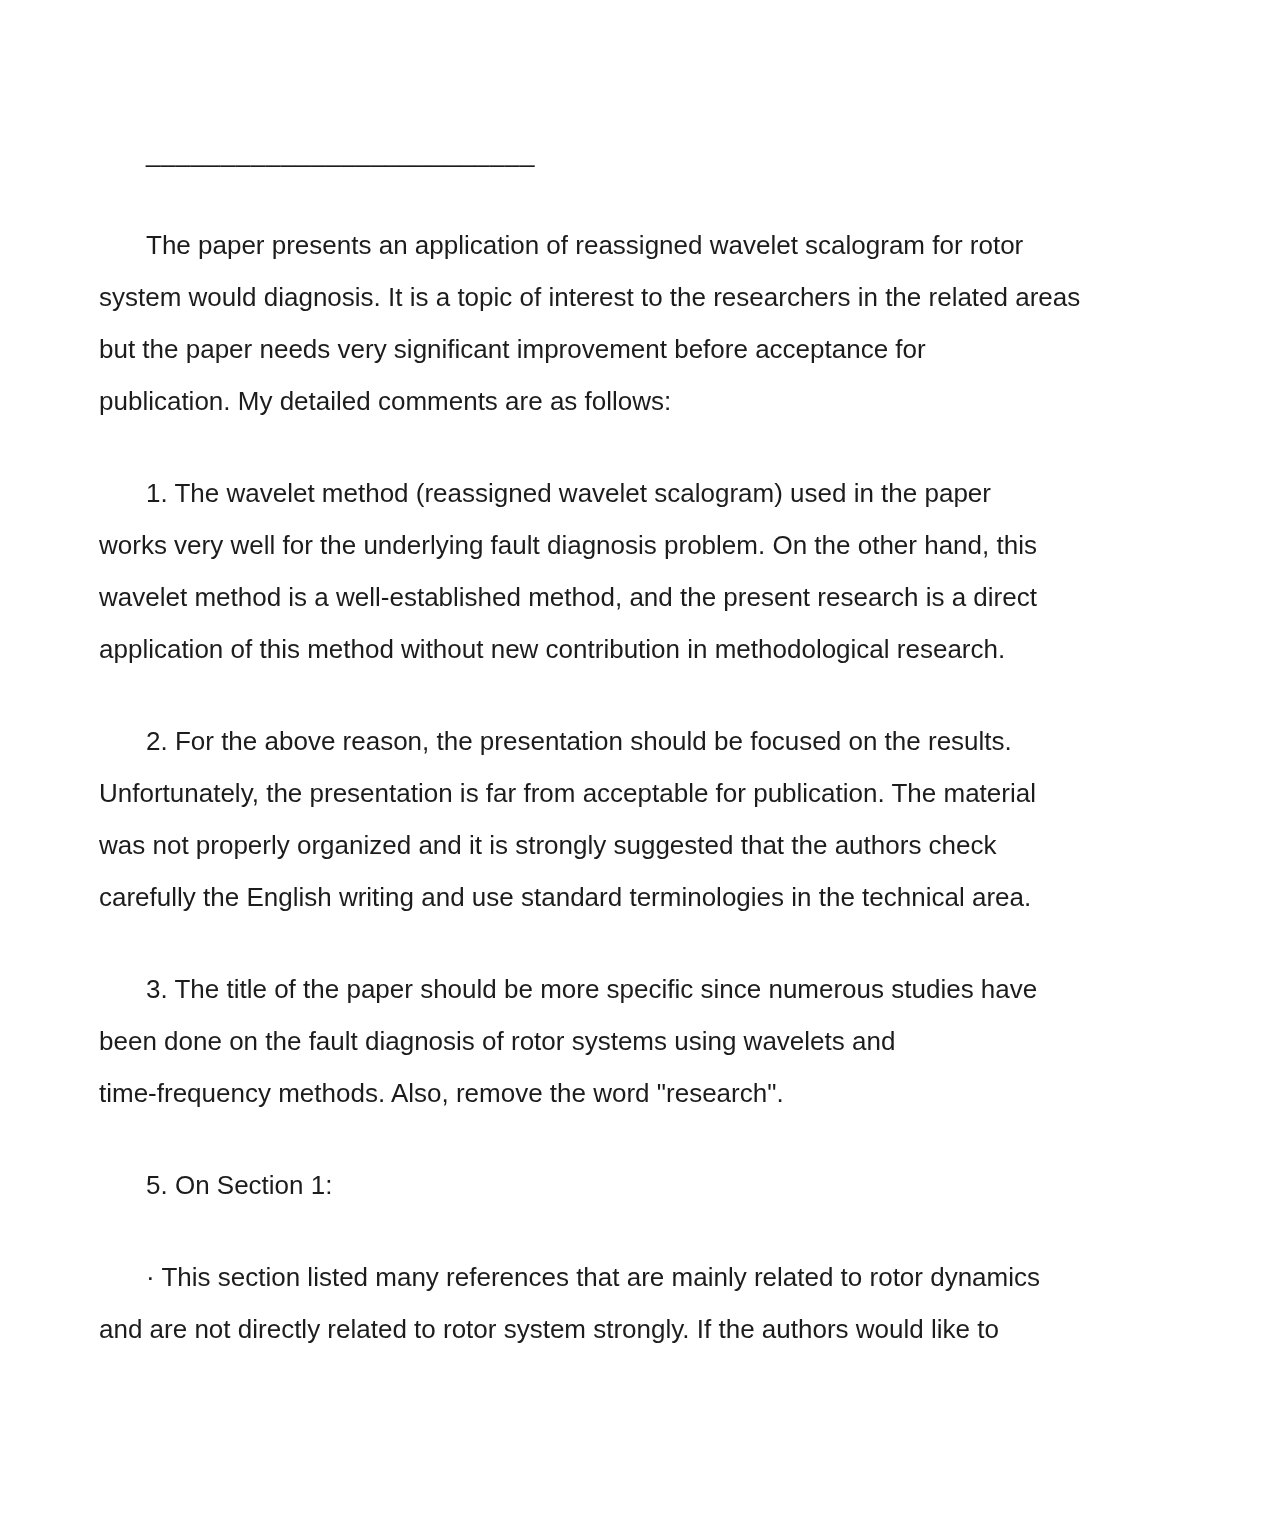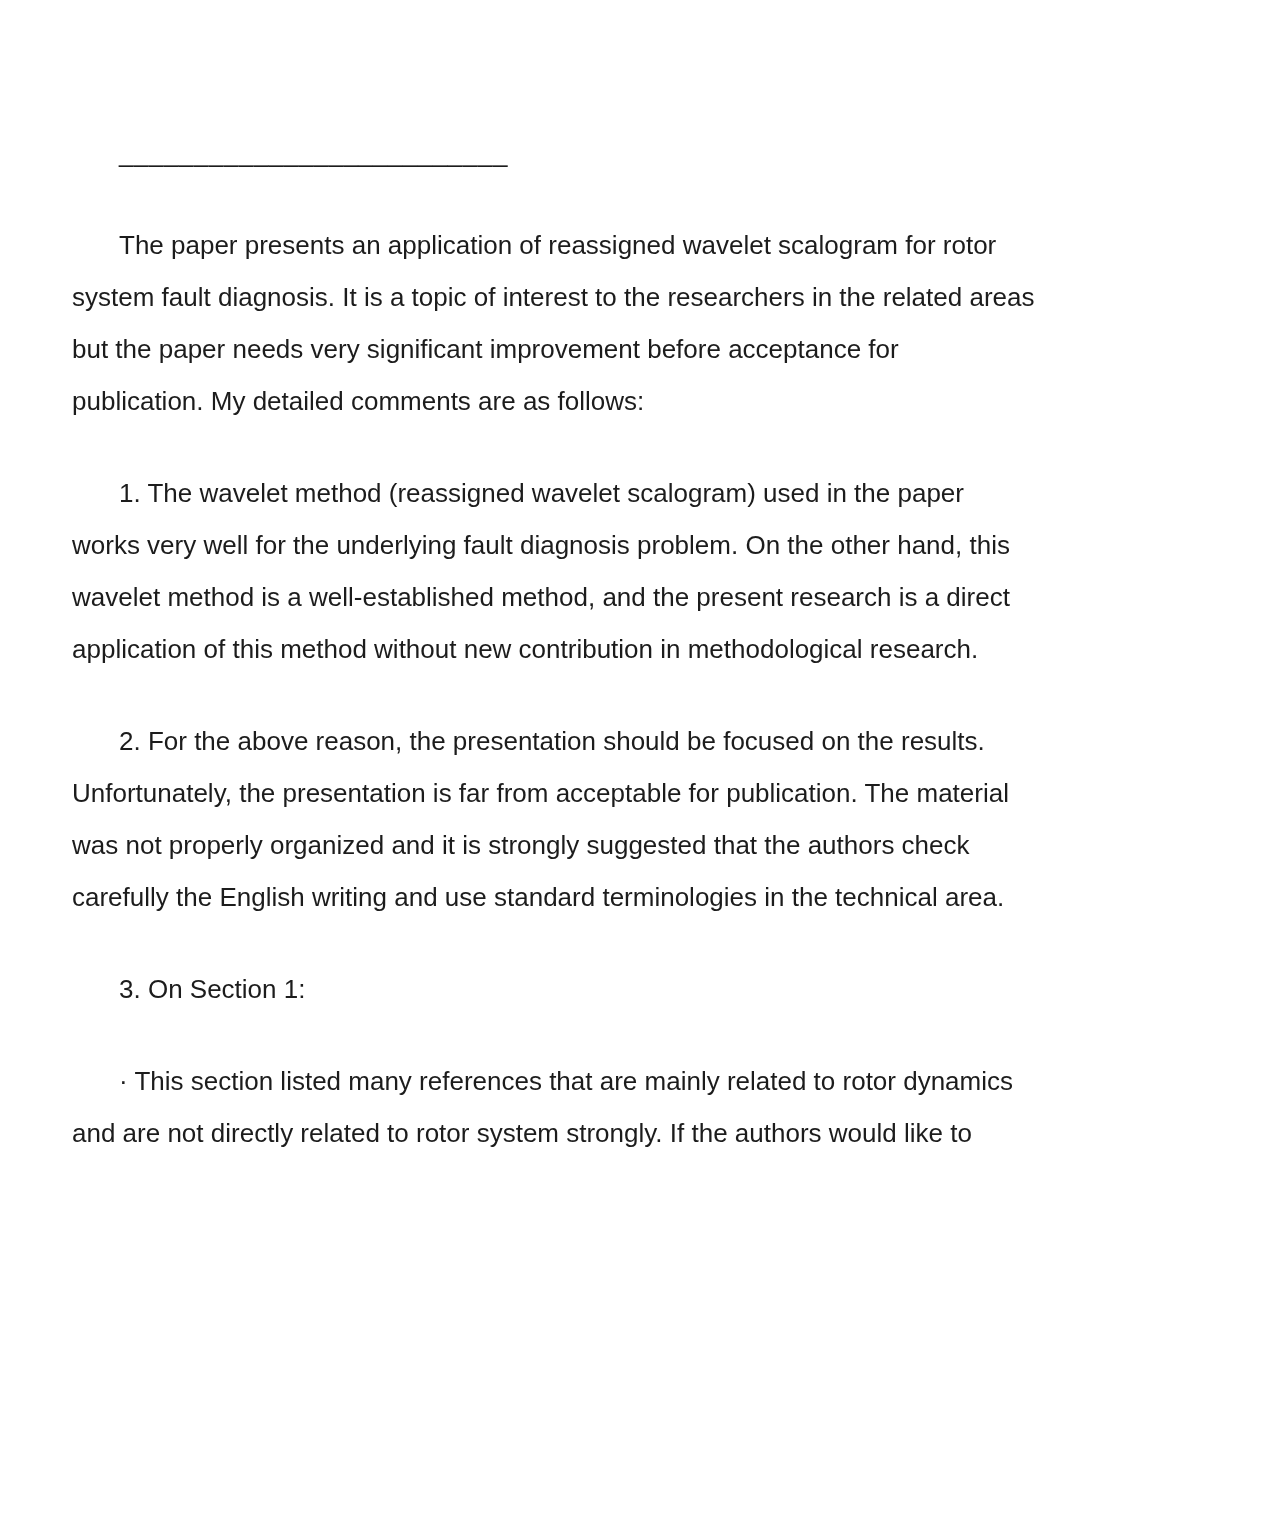--- a/index.html
+++ b/index.html
@@ -9,21 +9,21 @@
   }
   body {
     width: 1280px;
     min-height: 1521px;
     font-family: "Liberation Sans", sans-serif;
   }
   .page {
     box-sizing: border-box;
     width: 1200px;
     min-height: 1521px;
-    padding: 127px 100px 0 72px;
+    padding: 127px 100px 0 99px;
     background: #ffffff;
   }
   .content {
     width: 1012px;
     font-size: 26px;
     line-height: 52px;
     color: #1c1c1c;
     font-weight: 400;
   }
   .para {
@@ -36,33 +36,36 @@
   }
 </style>
 </head>
 <body>
 
 <div class="page">
   <div class="content">
     <p class="para separator">__________________________</p>
 
     <p class="para">The paper presents an application of reassigned wavelet scalogram for rotor
-system fault diagnosis. It is a topic of interest to the researchers in the related areas
+system would diagnosis. It is a topic of interest to the researchers in the related areas
 but the paper needs very significant improvement before acceptance for
 publication. My detailed comments are as follows:</p>
 
     <p class="para">1. The wavelet method (reassigned wavelet scalogram) used in the paper
 works very well for the underlying fault diagnosis problem. On the other hand, this
 wavelet method is a well-established method, and the present research is a direct
 application of this method without new contribution in methodological research.</p>
 
     <p class="para">2. For the above reason, the presentation should be focused on the results.
 Unfortunately, the presentation is far from acceptable for publication. The material
 was not properly organized and it is strongly suggested that the authors check
 carefully the English writing and use standard terminologies in the technical area.</p>
 
+    <p class="para">3. The title of the paper should be more specific since numerous studies have
+been done on the fault diagnosis of rotor systems using wavelets and
+time-frequency methods. Also, remove the word "research".</p>
 
-    <p class="para">3. On Section 1:</p>
+    <p class="para">5. On Section 1:</p>
 
     <p class="para">· This section listed many references that are mainly related to rotor dynamics
 and are not directly related to rotor system strongly. If the authors would like to</p>
   </div>
 </div>
 
 </body></html>

